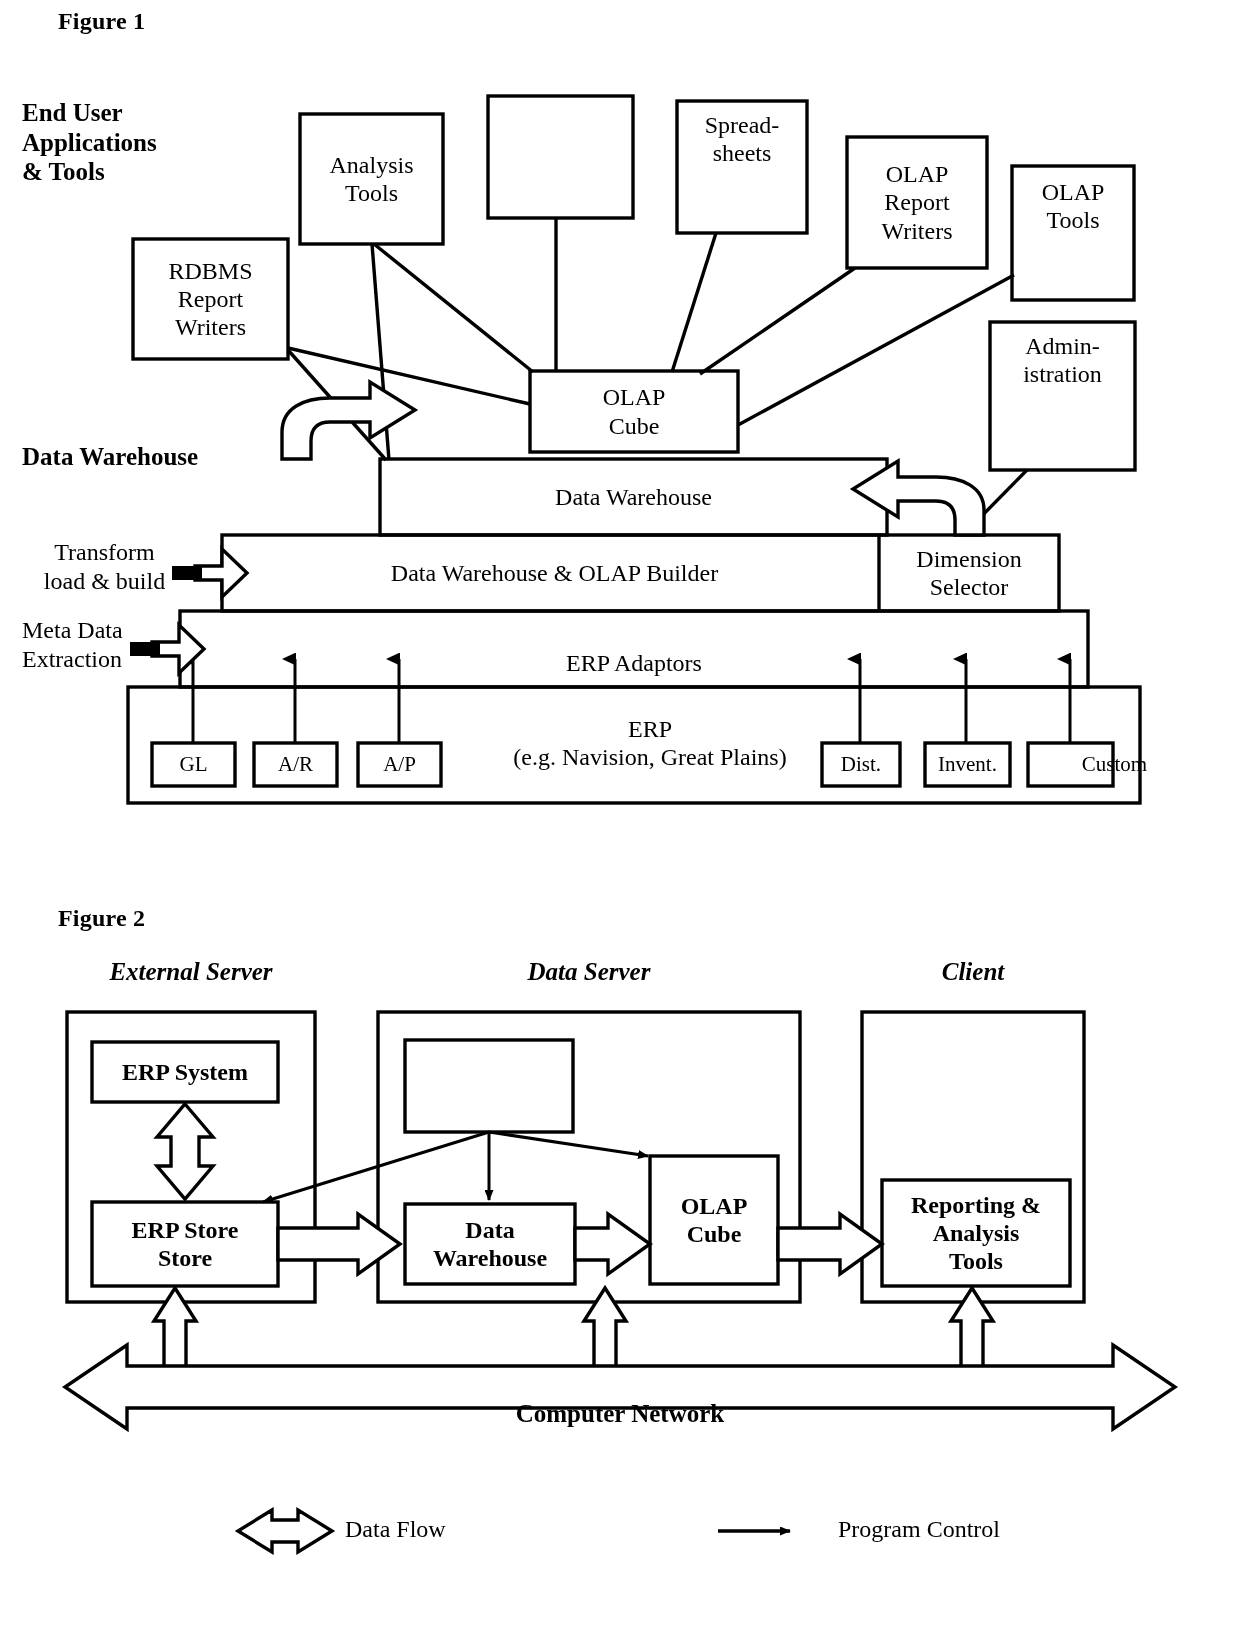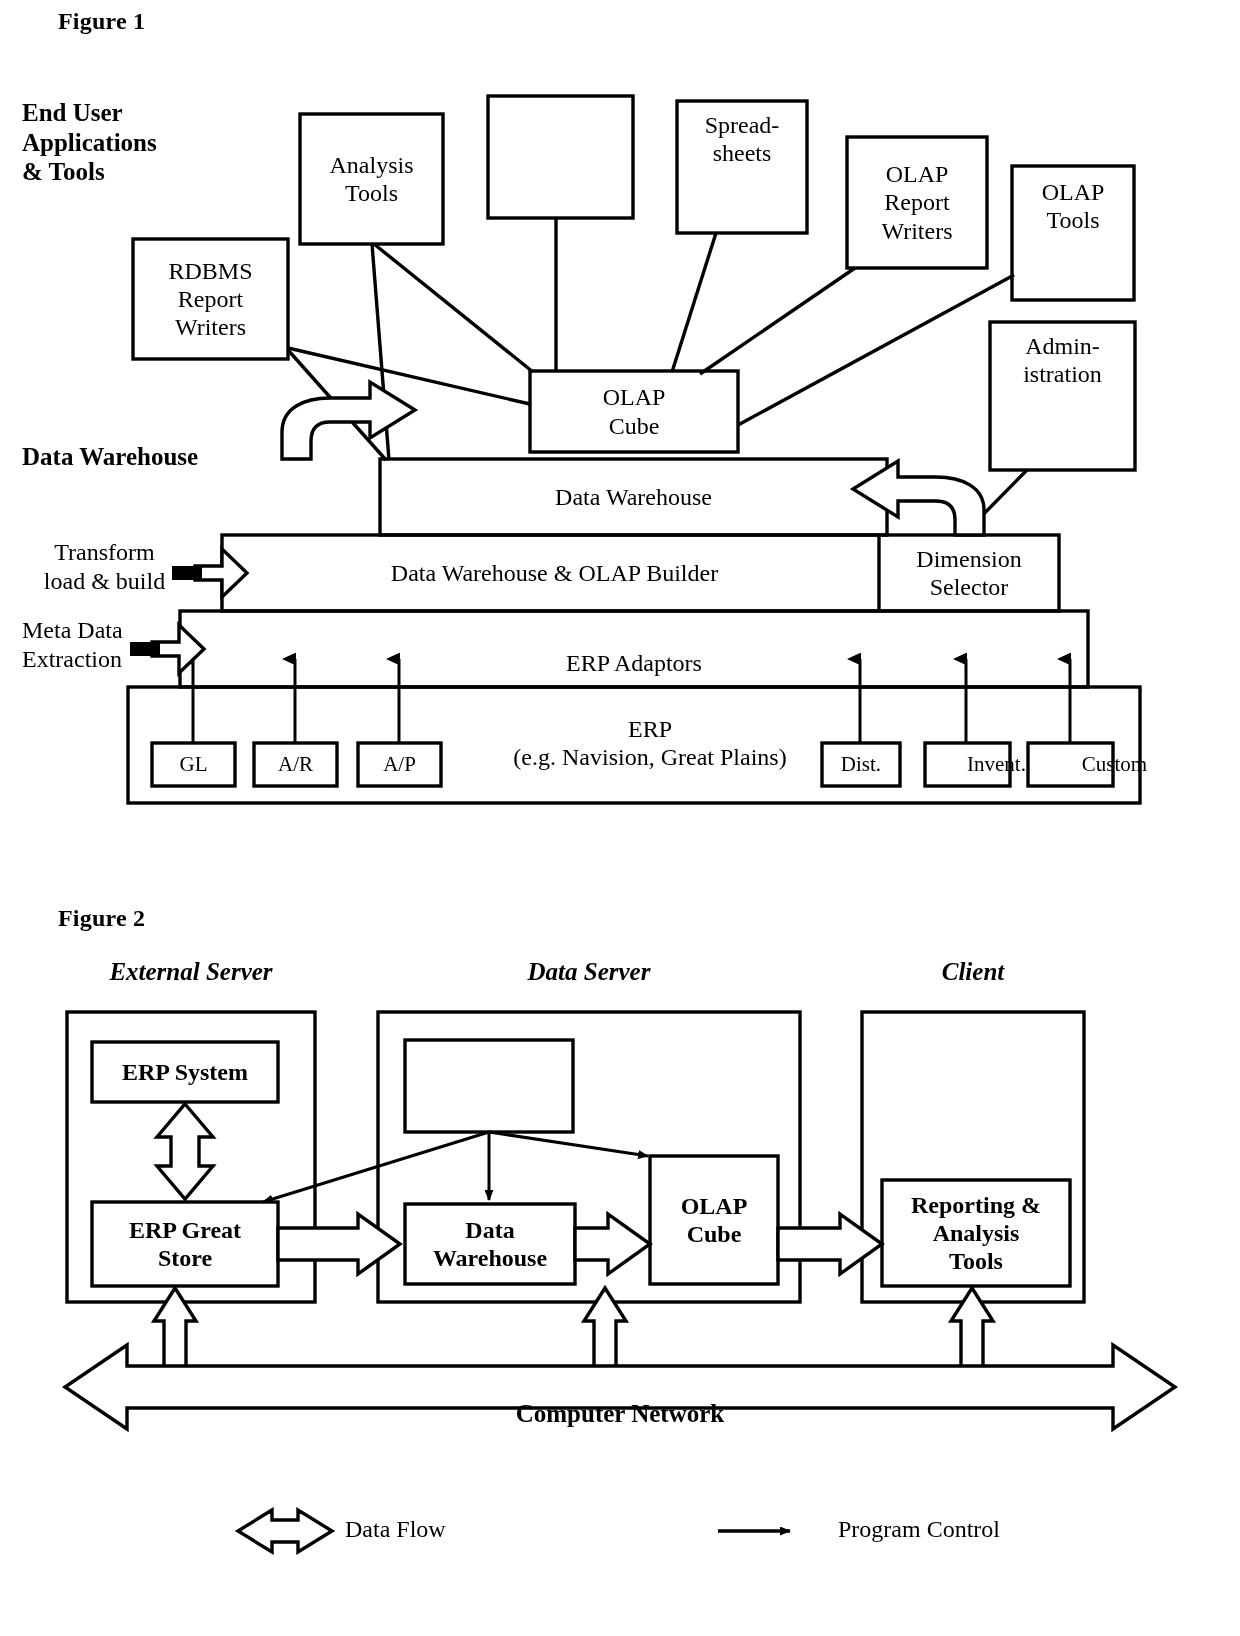--- a/index.html
+++ b/index.html
@@ -214,33 +214,33 @@
     <div>
       <div>ERP</div>
       <div>(e.g. Navision, Great Plains)</div>
     </div>
   </div>
 
   <div class="boxtext small" style="left:152px;top:743px;width:83px;height:43px;">GL</div>
   <div class="boxtext small" style="left:254px;top:743px;width:83px;height:43px;">A/R</div>
   <div class="boxtext small" style="left:358px;top:743px;width:83px;height:43px;">A/P</div>
   <div class="boxtext small" style="left:822px;top:743px;width:78px;height:43px;">Dist.</div>
-  <div class="boxtext small" style="left:925px;top:743px;width:103px;height:43px;margin-left:20px;">Invent.</div>
+  <div class="boxtext small" style="left:925px;top:743px;width:85px;height:43px;">Invent.</div>
   <div class="boxtext small" style="left:1028px;top:743px;width:85px;height:43px;padding-left:44px;">Custom</div>
 
   <div class="fig-label" style="left:58px;top:905px;">Figure 2</div>
 
   <div class="sec-label" style="left:67px;top:958px;width:248px;">External Server</div>
   <div class="sec-label" style="left:378px;top:958px;width:422px;">Data Server</div>
   <div class="sec-label" style="left:862px;top:958px;width:222px;">Client</div>
 
   <div class="boxtext bold" style="left:92px;top:1042px;width:186px;height:60px;">ERP System</div>
   <div class="boxtext bold" style="left:92px;top:1202px;width:186px;height:84px;">
     <div>
-      <div>ERP Great</div>
+      <div>ERP Store</div>
       <div>Store</div>
     </div>
   </div>
   <div class="boxtext bold" style="left:405px;top:1204px;width:170px;height:80px;">
     <div>
       <div>Data</div>
       <div>Warehouse</div>
     </div>
   </div>
   <div class="boxtext bold" style="left:650px;top:1156px;width:128px;height:128px;">

